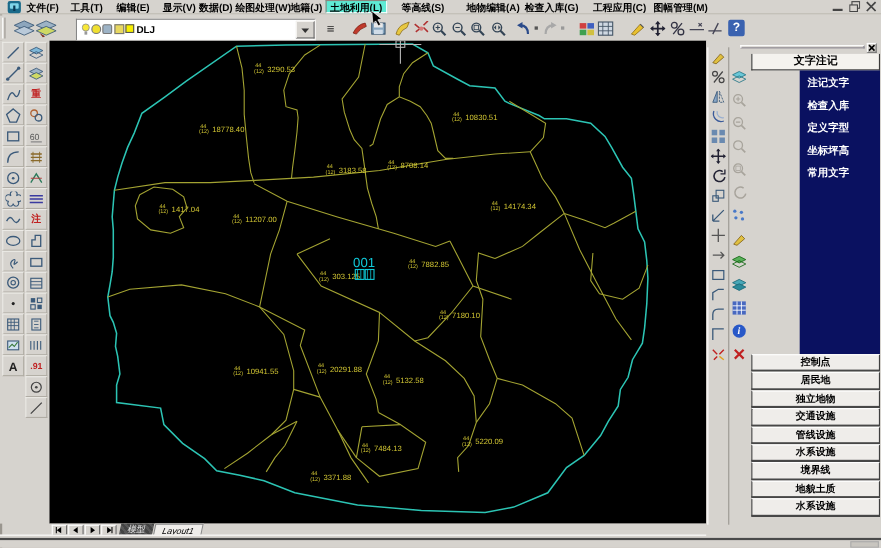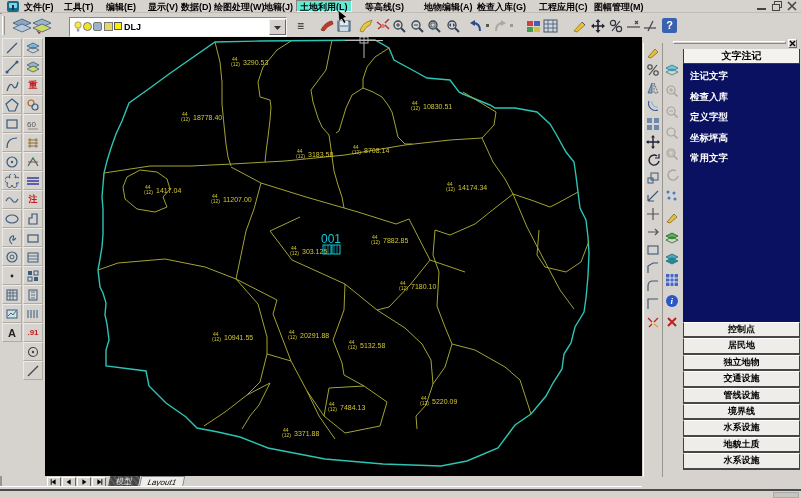--- a/index.html
+++ b/index.html
@@ -670,31 +670,31 @@
 
   <div class="abs" style="left:146px;top:2px;width:9px;height:9px;border:1px solid;border-color:#fff #6a6a6a #6a6a6a #fff;background:#d6d3ce;">
       <svg class="abs" style="left:0;top:0;" width="7" height="7">
         <path d="M1,1 L6,6 M6,1 L1,6" stroke="#000" stroke-width="1.4"></path>
       </svg>
     </div>
 
   <div class="abs" style="left:41px;top:12px;width:117px;height:473px;">
     <div style="height:15px;border:1px solid #3a3a3a;border-top:none;background:#f4f2ee;color:#000;font-size:10px;font-weight:bold;text-align:center;line-height:14px;">文字注记</div>
 
-    <div style="height:258px;background:#0a1160;">
+    <div style="height:258px;background:#0a1160;margin-left:44px;">
       <div style="height:2px;"></div>
       <div class="navitem">注记文字</div>
       <div class="navitem">检查入库</div>
       <div class="navitem">定义字型</div>
       <div class="navitem">坐标坪高</div>
       <div class="navitem">常用文字</div>
     </div>
     <div class="rowbtn">控制点</div>
     <div class="rowbtn">居民地</div>
     <div class="rowbtn">独立地物</div>
     <div class="rowbtn">交通设施</div>
     <div class="rowbtn">管线设施</div>
+    <div class="rowbtn">水系设施</div>
     <div class="rowbtn">境界线</div>
-    <div class="rowbtn">水系设施</div>
     <div class="rowbtn">地貌土质</div>
     <div class="rowbtn">水系设施</div>
   </div>
 </div>
 
 </body></html>

